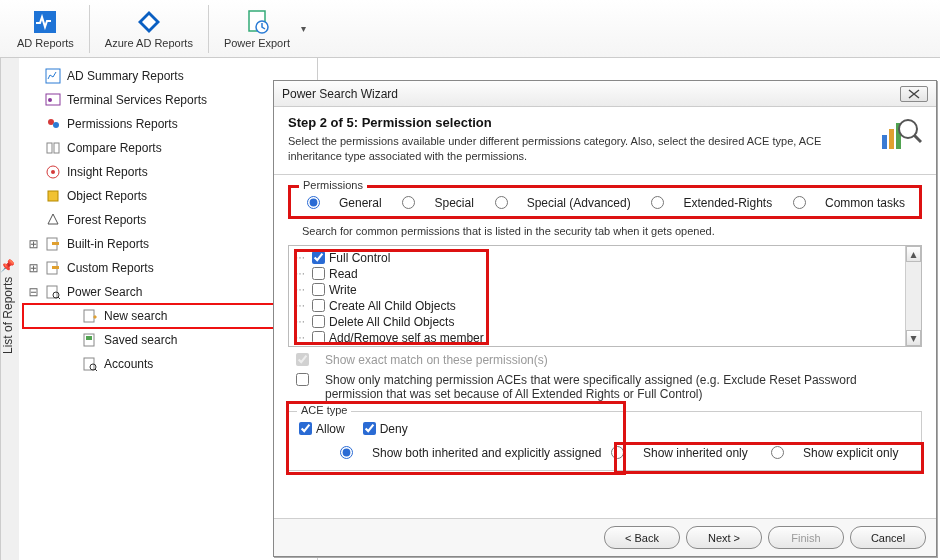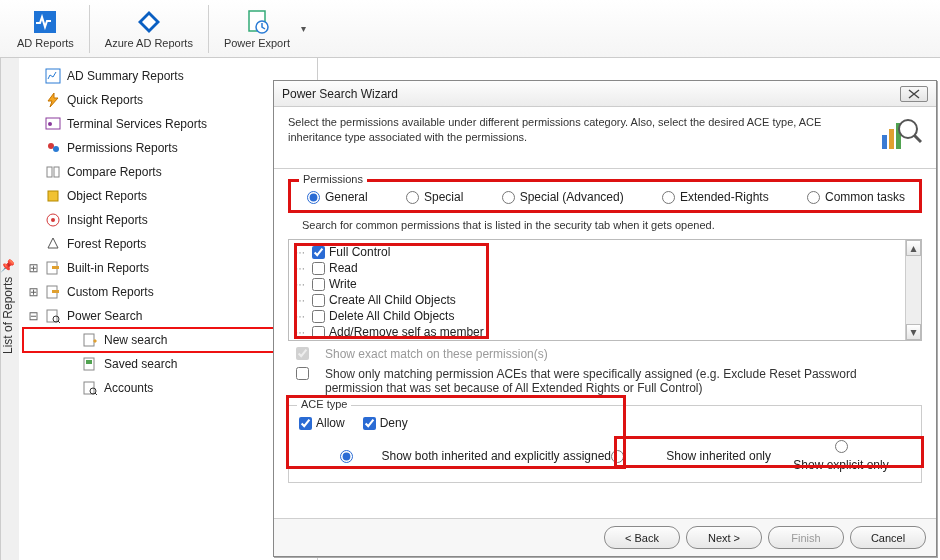--- a/index.html
+++ b/index.html
@@ -21,21 +21,21 @@
 .wizard { position: absolute; left: 273px; top: 80px; right: 3px; bottom: 3px; background:#fff; border:1px solid #888; box-shadow: 1px 1px 0 #aaa; display:flex; flex-direction:column; }
 .wiz-title { height: 26px; background: linear-gradient(#fdfdfd,#ececec); border-bottom:1px solid #ccc; display:flex; align-items:center; padding: 0 8px; font-size: 12px; color:#222; }
 .wiz-title .closebtn { margin-left:auto; width: 28px; height:16px; border:1px solid #8a8a8a; border-radius:2px; background:linear-gradient(#f8f8f8,#e4e4e4); display:flex; align-items:center; justify-content:center; cursor:pointer; }
 .wiz-head { padding: 8px 14px 10px 14px; border-bottom:1px solid #cfcfcf; display:flex; gap:10px; }
 .wiz-head h2 { font-size: 13px; font-weight:bold; color:#111; margin-bottom:4px; }
 .wiz-head p { font-size: 11px; color:#333; line-height:1.35; max-width: 540px; }
 .wiz-head .headicon { margin-left:auto; }
 .wiz-body { padding: 10px 14px; flex:1; position:relative; }
 .group-title { position:absolute; top:-8px; left:8px; background:#fff; padding:0 4px; font-size:11px; color:#333; }
 .radio-row { display:flex; gap: 0; align-items:center; }
-.radio-item { display:flex; align-items:center; gap:5px; color:#222; cursor:pointer;justify-content:space-between; }
+.radio-item { display:flex; align-items:center; gap:19px; color:#222; cursor:pointer; }
 .radio-item input { margin:0; }
 .perm-group { border: 3px solid #d11; padding: 8px 8px 6px 10px; position:relative; }
 .perm-group .group-title{ top:-9px; }
 .perm-desc { font-size:11px; color:#333; margin: 6px 0 8px 14px; }
 .perm-tree-wrap { border:1px solid #bbb; height: 102px; position:relative; display:flex; }
 .perm-tree { flex:1; overflow:hidden; padding: 4px 6px; }
 .perm-tree-row { display:flex; align-items:center; gap:4px; font-size:11px; color:#222; height:16px; }
 .perm-tree-row .dots { color:#888; letter-spacing:1px; font-size:10px; margin-right:2px; }
 .perm-scroll { width:16px; background:#f1f1f1; border-left:1px solid #ccc; display:flex; flex-direction:column; }
 .perm-scroll .sbtn{ height:16px; border:1px solid #bbb; background:linear-gradient(#fff,#e6e6e6); display:flex;align-items:center;justify-content:center;color:#555; cursor:pointer;}
@@ -104,29 +104,20 @@
           <rect x="1" y="1" width="14" height="14" fill="#fff" stroke="#2a7bd4"></rect>
           <path d="M3 11 l2 -4 l3 2 l3 -5" stroke="#2a7bd4" fill="none"></path>
         </svg>
       </span>
       <span class="tlabel">AD Summary Reports</span>
     </div>
   <div class="tree-row">
       <span class="expander"></span>
       <span class="ticon">
         <svg width="16" height="16">
-          <polygon points="9,1 3,9 7,9 5,15 13,6 9,6" fill="#f5a623" stroke="#c57400"></polygon>
-        </svg>
-      </span>
-      <span class="tlabel">Quick Reports</span>
-    </div>
-  <div class="tree-row">
-      <span class="expander"></span>
-      <span class="ticon">
-        <svg width="16" height="16">
           <rect x="1" y="2" width="14" height="11" fill="#fff" stroke="#8a3a9c"></rect>
           <circle cx="5" cy="8" r="2" fill="#8a3a9c"></circle>
         </svg>
       </span>
       <span class="tlabel">Terminal Services Reports</span>
     </div>
   <div class="tree-row">
       <span class="expander"></span>
       <span class="ticon">
         <svg width="16" height="16">
@@ -143,34 +134,34 @@
           <rect x="2" y="3" width="5" height="10" fill="#fff" stroke="#888"></rect>
           <rect x="9" y="3" width="5" height="10" fill="#fff" stroke="#888"></rect>
         </svg>
       </span>
       <span class="tlabel">Compare Reports</span>
     </div>
   <div class="tree-row">
       <span class="expander"></span>
       <span class="ticon">
         <svg width="16" height="16">
-          <rect x="3" y="3" width="10" height="10" fill="#f1c232" stroke="#b58900"></rect>
-        </svg>
-      </span>
-      <span class="tlabel">Object Reports</span>
-    </div>
-  <div class="tree-row">
-      <span class="expander"></span>
-      <span class="ticon">
-        <svg width="16" height="16">
           <circle cx="8" cy="8" r="6" fill="#fff" stroke="#d43a3a"></circle>
           <circle cx="8" cy="8" r="2" fill="#d43a3a"></circle>
         </svg>
       </span>
       <span class="tlabel">Insight Reports</span>
+    </div>
+  <div class="tree-row">
+      <span class="expander"></span>
+      <span class="ticon">
+        <svg width="16" height="16">
+          <rect x="3" y="3" width="10" height="10" fill="#f1c232" stroke="#b58900"></rect>
+        </svg>
+      </span>
+      <span class="tlabel">Object Reports</span>
     </div>
   <div class="tree-row">
       <span class="expander"></span>
       <span class="ticon">
         <svg width="16" height="16">
           <polygon points="8,2 3,12 13,12" fill="none" stroke="#555"></polygon>
         </svg>
       </span>
       <span class="tlabel">Forest Reports</span>
     </div>
@@ -240,20 +231,21 @@
   <div class="wiz-title">
     <span>Power Search Wizard</span>
     <span class="closebtn">
       <svg width="12" height="10">
           <path d="M1 1 l10 8 M11 1 l-10 8" stroke="#444" stroke-width="1.4"></path>
         </svg>
     </span>
   </div>
   <div class="wiz-head">
     <div>
+      <h2>Step 2 of 5:  Permission selection</h2>
       <p>Select the permissions available under different permissions category. Also, select the desired ACE type, ACE inheritance type associated with the permissions.</p>
     </div>
     <span class="headicon">
       <svg width="44" height="40">
           <rect x="4" y="20" width="5" height="14" fill="#3a7bd4"></rect>
           <rect x="11" y="14" width="5" height="20" fill="#e0a030"></rect>
           <rect x="18" y="8" width="5" height="26" fill="#51a351"></rect>
           <circle cx="30" cy="14" r="9" fill="#fff" stroke="#555" stroke-width="2"></circle>
           <line x1="36" y1="20" x2="43" y2="27" stroke="#555" stroke-width="3"></line>
         </svg>
@@ -353,21 +345,21 @@
       </div>
       <div class="ace-line2">
         <label class="radio-item" style="flex:1;padding-left:41px;">
             <input type="radio" name="ace" checked="" style="">
             <span>Show both inherited and explicitly assigned</span>
           </label>
         <label class="radio-item" style="width:160px;">
             <input type="radio" name="ace" style="">
             <span>Show inherited only</span>
           </label>
-        <label class="radio-item" style="width:140px;flex-direction:column;">
+        <label class="radio-item" style="width:140px;">
             <input type="radio" name="ace" style="">
             <span>Show explicit only</span>
           </label>
       </div>
     </div>
   </div>
   <div class="wiz-foot">
     <button class="btn">&lt;  Back</button>
     <button class="btn">Next  &gt;</button>
     <button class="btn" disabled="">Finish</button>

